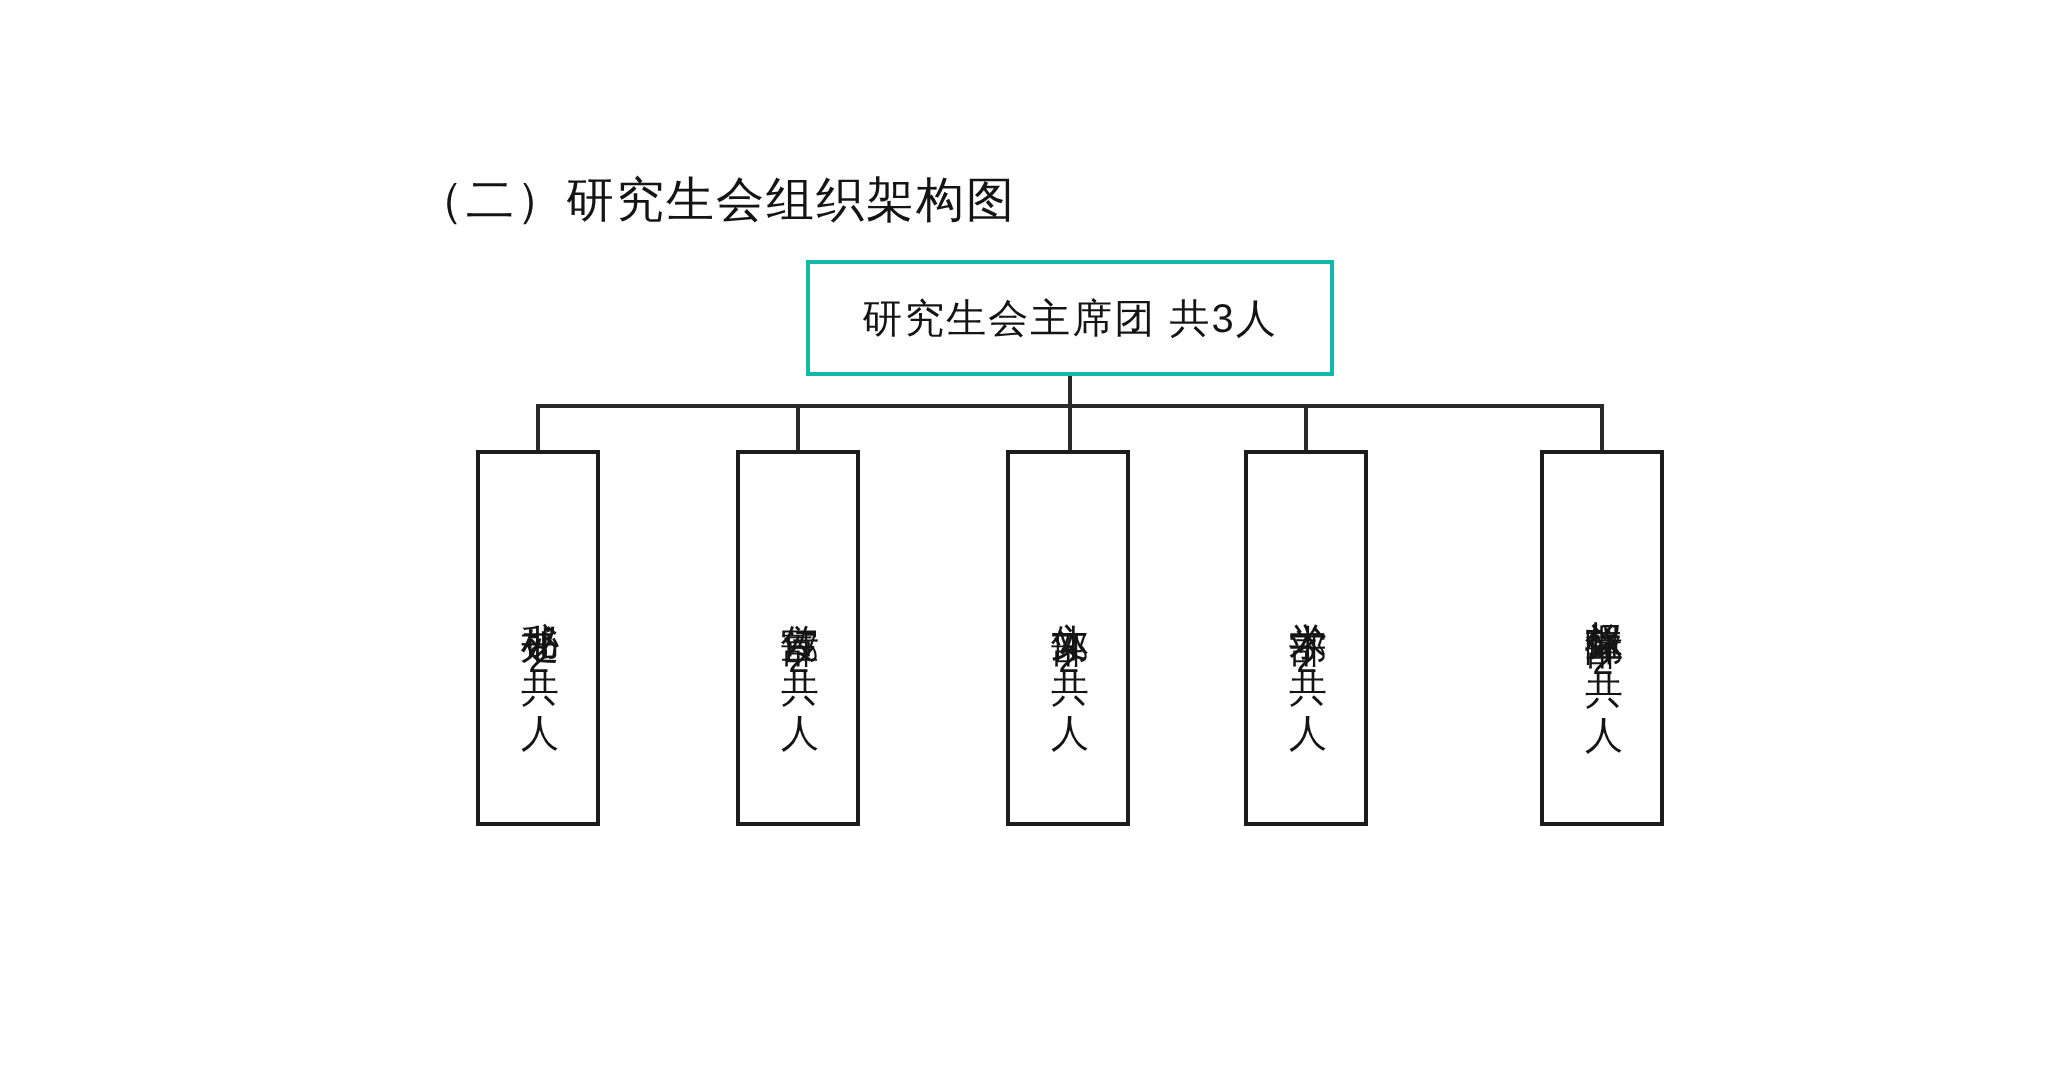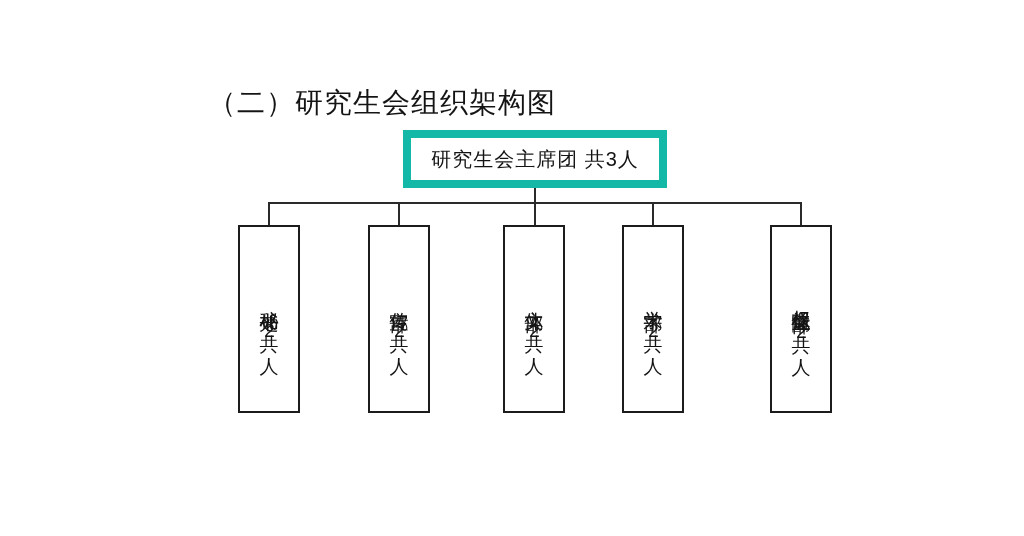--- a/index.html
+++ b/index.html
@@ -15,33 +15,33 @@
     overflow: hidden;
     font-family: "Liberation Sans", sans-serif;
     color: #1a1a1a;
   }
   
   .doc-title {
     position: absolute;
     left: 208px;
     top: 84px;
     font-family: "Liberation Serif", serif;
-    font-size: 28px;
+    font-size: 24px;
     letter-spacing: 1px;
     color: #141414;
     white-space: nowrap;
   }
   
   .root-box {
     position: absolute;
     left: 403px;
     top: 130px;
     width: 264px;
     height: 58px;
-    border: 8px solid #14b8a6;
+    border: 2px solid #14b8a6;
     box-sizing: border-box;
     background: #ffffff;
     display: flex;
     align-items: center;
     justify-content: center;
   }
   .root-box .label {
     font-size: 20px;
     letter-spacing: 1px;
     color: #141414;

